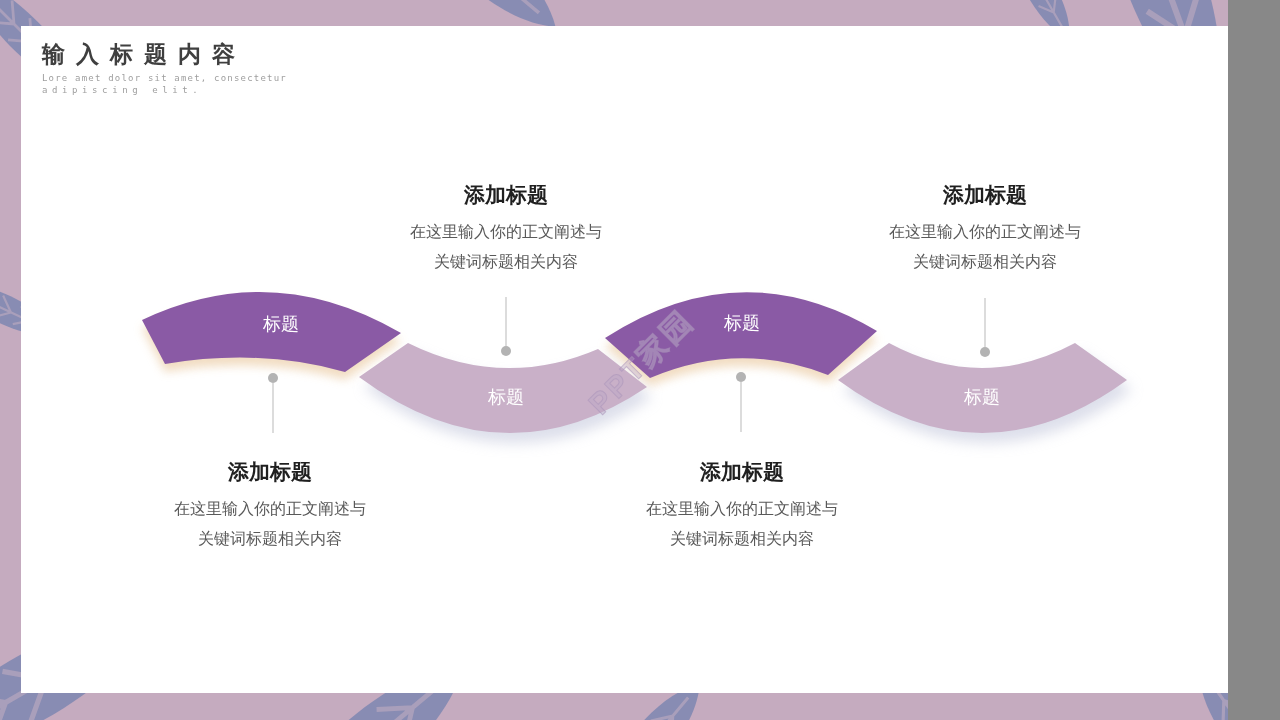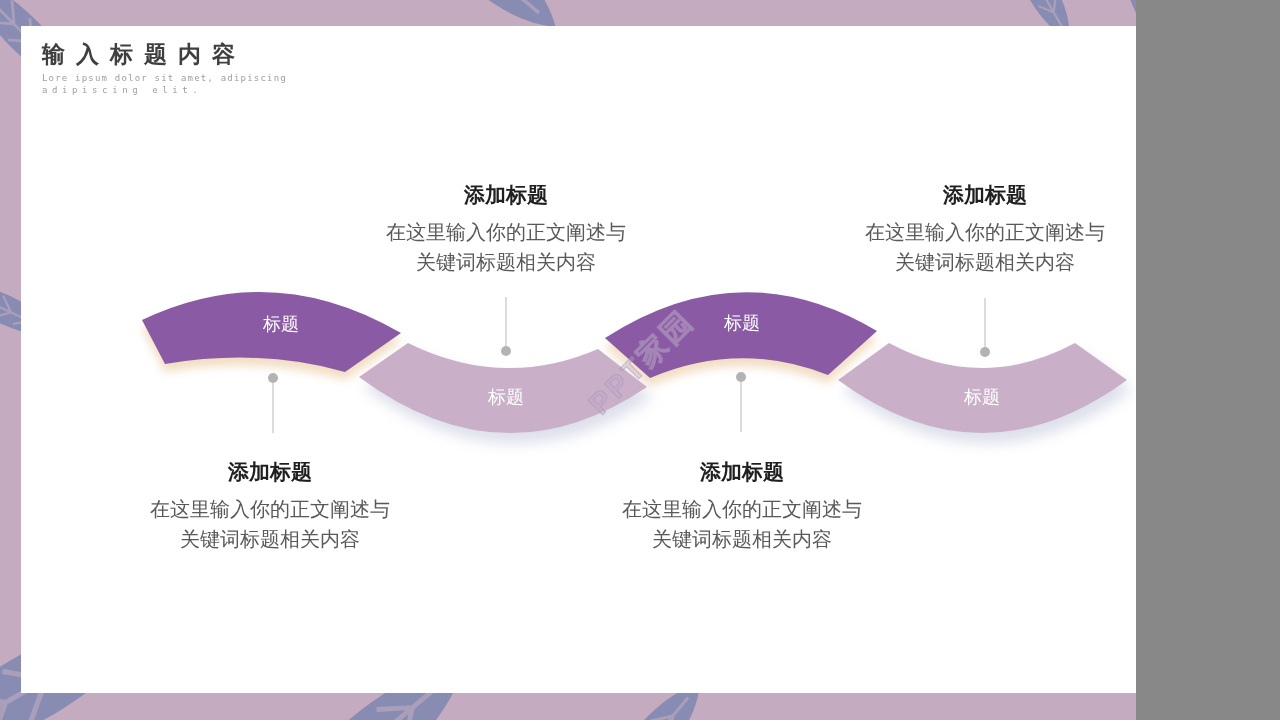--- a/index.html
+++ b/index.html
@@ -1,17 +1,17 @@
 <!DOCTYPE html>
 <html><head>
 <meta charset="utf-8">
 <style>
   html,body{margin:0;padding:0;background:#888;}
   .slide{
-    position:relative;width:1136px;height:720px;overflow:hidden;
+    position:relative;width:1228px;height:720px;overflow:hidden;
     background:#c5abbf;
     font-family:"Liberation Sans","DejaVu Sans",sans-serif;
   }
   .frame-svg{position:absolute;left:0;top:0;z-index:0;}
   .paper{
     position:absolute;left:21px;top:26px;width:1236px;height:667px;
     background:#ffffff;z-index:1;
   }
   .wave-svg{position:absolute;left:0;top:0;z-index:2;}
   .header{position:absolute;left:42px;top:40px;z-index:3;}
@@ -22,21 +22,21 @@
   .header-sub{
     font-family:"DejaVu Sans Mono","Liberation Mono",monospace;
     font-size:9px;color:#9e9e9e;letter-spacing:1.2px;line-height:11.5px;white-space:nowrap;
   }
   .header-sub.first{margin-top:5px;}
   .header-sub.second{letter-spacing:4.6px;}
   .callout{position:absolute;width:340px;text-align:center;z-index:3;}
   .callout h3{
     margin:0 0 9px 0;font-size:21px;font-weight:600;color:#1f1f1f;line-height:26px;text-align:center;
   }
-  .callout p{margin:0;font-size:20px;line-height:30px;color:#595959;}
+  .callout p{margin:0;font-size:16px;line-height:30px;color:#595959;}
   .co-top-1{left:336px;top:182px;}
   .co-top-2{left:815px;top:182px;}
   .co-bot-1{left:100px;top:459px;}
   .co-bot-2{left:572px;top:459px;}
   .watermark{
     position:absolute;left:575px;top:342px;z-index:4;
     font-size:30px;font-weight:bold;letter-spacing:3px;
     color:rgba(186,166,198,0.38);
     -webkit-text-stroke:1px rgba(170,148,185,0.55);
     transform:rotate(-45deg);
@@ -71,21 +71,21 @@
       <use href="#leaf" transform="translate(350,760) rotate(50) scale(2.4)"></use>
       <use href="#leaf" transform="translate(640,755) rotate(40) scale(1.5)"></use>
       <use href="#leaf" transform="translate(1255,745) rotate(-35) scale(1.6)"></use>
     </g>
   </svg>
 
   <div class="paper"></div>
 
   <div class="header">
     <div class="header-title">输入标题内容</div>
-    <div class="header-sub first">Lore ipsum dolor sit amet, adipiscing</div>
+    <div class="header-sub first">Lore amet dolor sit amet, consectetur</div>
     <div class="header-sub second">adipiscing elit.</div>
   </div>
 
   <svg class="wave-svg" width="1280" height="720" viewBox="0 0 1280 720">
     <defs>
       <filter id="blur5" x="-40%" y="-40%" width="180%" height="180%">
         <feGaussianBlur stdDeviation="5"></feGaussianBlur>
       </filter>
       <filter id="blur7" x="-40%" y="-40%" width="180%" height="180%">
         <feGaussianBlur stdDeviation="7"></feGaussianBlur>

